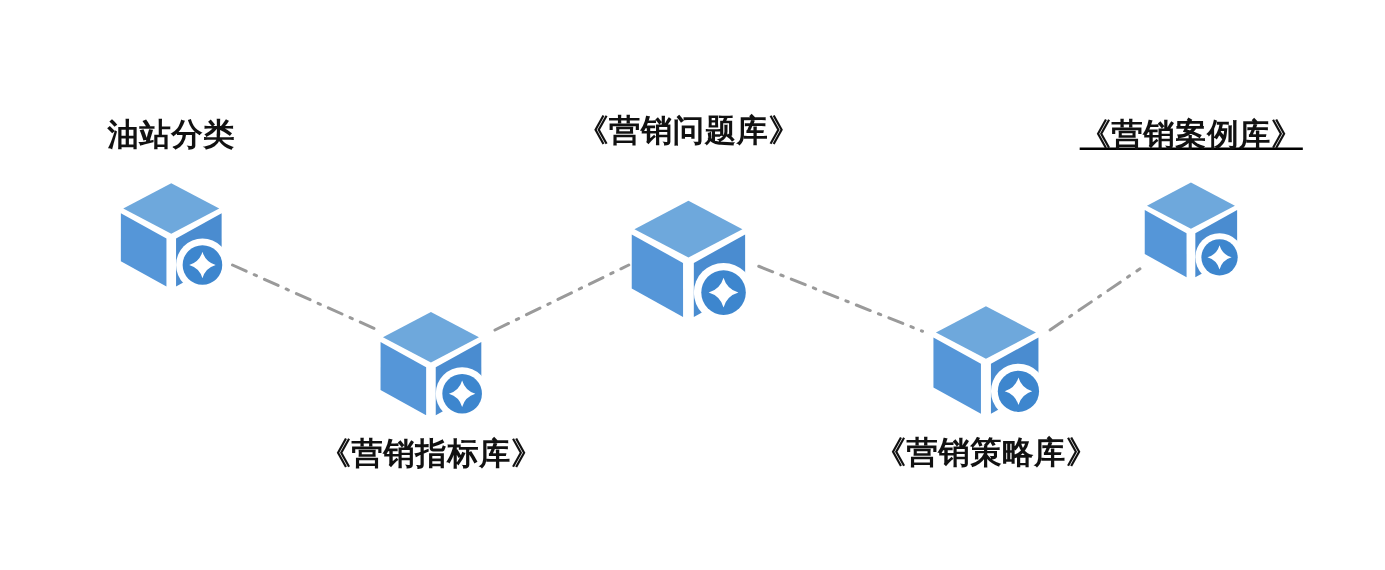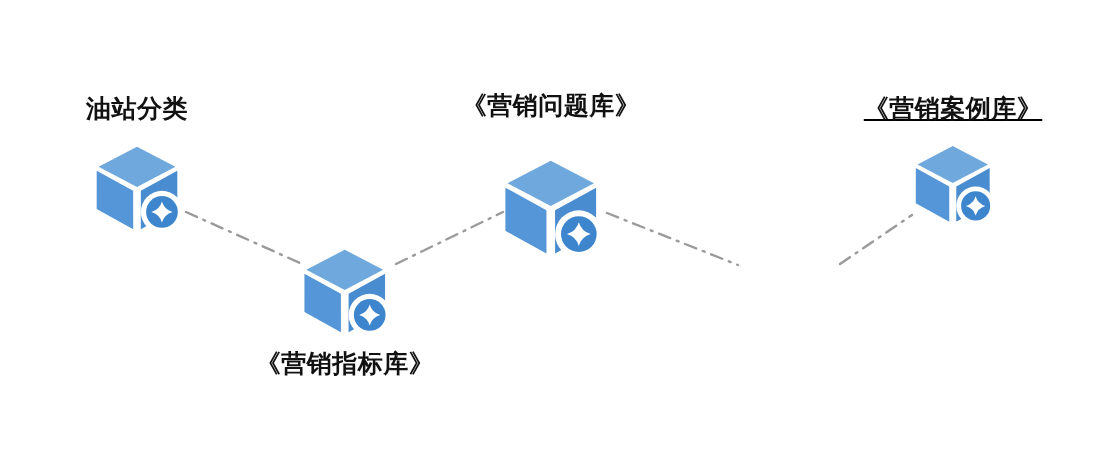--- a/index.html
+++ b/index.html
@@ -107,20 +107,31 @@
     <svg class="cube-icon" width="108" height="108" viewBox="0 0 100 100" xmlns="http://www.w3.org/2000/svg">
       <path d="M50 8 L90 29 L50 50 L10 29 Z" fill="#6EA8DC"></path>
       <path d="M8 33 L46 54 L46 94 L8 73 Z" fill="#5596D8"></path>
       <path d="M54 54 L92 33 L92 73 L54 94 Z" fill="#4A8CD0"></path>
       <circle cx="76" cy="76" r="22" fill="#ffffff"></circle>
       <circle cx="76" cy="76" r="16.5" fill="#3D86CE"></circle>
       <path d="M76 65 Q78.5 73.5 87 76 Q78.5 78.5 76 87 Q73.5 78.5 65 76 Q73.5 73.5 76 65 Z" fill="#ffffff"></path>
     </svg>
   </div>
 
+  <div class="node label-below" style="left:789px; top:237px; transform:translateX(-50%);">
+    <svg class="cube-icon" width="100" height="100" viewBox="0 0 100 100" xmlns="http://www.w3.org/2000/svg">
+      <path d="M50 8 L90 29 L50 50 L10 29 Z" fill="#6EA8DC"></path>
+      <path d="M8 33 L46 54 L46 94 L8 73 Z" fill="#5596D8"></path>
+      <path d="M54 54 L92 33 L92 73 L54 94 Z" fill="#4A8CD0"></path>
+      <circle cx="76" cy="76" r="22" fill="#ffffff"></circle>
+      <circle cx="76" cy="76" r="16.5" fill="#3D86CE"></circle>
+      <path d="M76 65 Q78.5 73.5 87 76 Q78.5 78.5 76 87 Q73.5 78.5 65 76 Q73.5 73.5 76 65 Z" fill="#ffffff"></path>
+    </svg>
+    <span class="node-label label-bottom">《营销策略库》</span>
+  </div>
 
   <div class="node" style="left:953px; top:95px; transform:translateX(-50%);text-decoration:underline;">
     <span class="node-label label-top">《营销案例库》</span>
     <svg class="cube-icon" width="88" height="88" viewBox="0 0 100 100" xmlns="http://www.w3.org/2000/svg">
       <path d="M50 8 L90 29 L50 50 L10 29 Z" fill="#6EA8DC"></path>
       <path d="M8 33 L46 54 L46 94 L8 73 Z" fill="#5596D8"></path>
       <path d="M54 54 L92 33 L92 73 L54 94 Z" fill="#4A8CD0"></path>
       <circle cx="76" cy="76" r="22" fill="#ffffff"></circle>
       <circle cx="76" cy="76" r="16.5" fill="#3D86CE"></circle>
       <path d="M76 65 Q78.5 73.5 87 76 Q78.5 78.5 76 87 Q73.5 78.5 65 76 Q73.5 73.5 76 65 Z" fill="#ffffff"></path>

